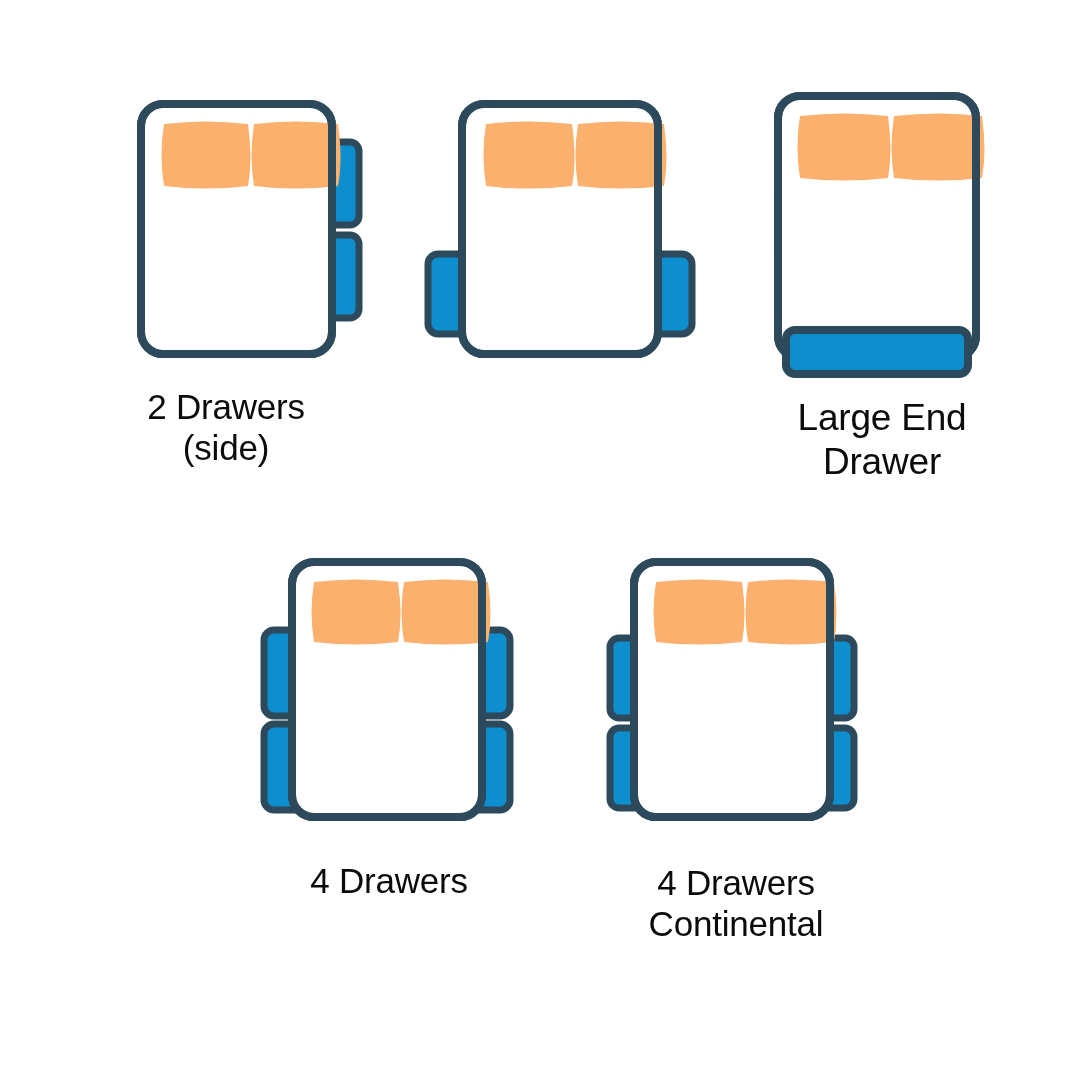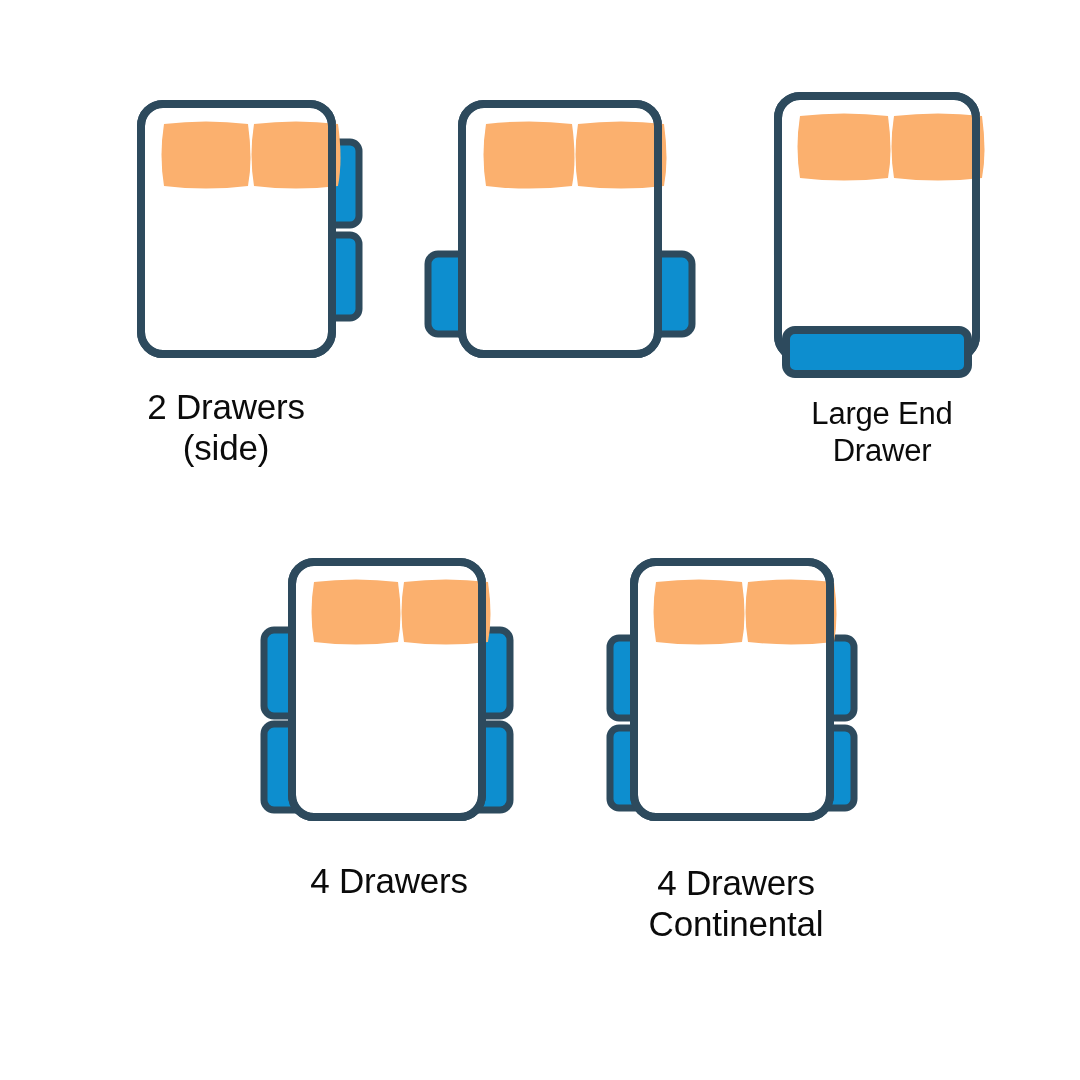--- a/index.html
+++ b/index.html
@@ -37,21 +37,21 @@
   }
   
   #fig-1 { left: 108px; top: 92px;  width: 250px; height: 275px; }
   #fig-2 { left: 404px; top: 92px;  width: 280px; height: 275px; }
   #fig-3 { left: 748px; top: 82px;  width: 230px; height: 300px; }
   #fig-4 { left: 236px; top: 552px; width: 270px; height: 275px; }
   #fig-5 { left: 586px; top: 552px; width: 260px; height: 275px; }
 
   #label-1 { left: 70px;  top: 386px; width: 280px; font-size: 35px; }
   #label-2 { left: 368px; top: 386px; width: 350px; font-size: 35px; }
-  #label-3 { left: 735px; top: 396px; width: 262px; font-size: 31px; }
+  #label-3 { left: 735px; top: 396px; width: 262px; font-size: 37px; }
   #label-4 { left: 225px; top: 860px; width: 296px; font-size: 35px; }
   #label-5 { left: 560px; top: 862px; width: 320px; font-size: 35px; }
 </style>
 </head>
 <body>
 
 <div id="canvas">
 
   <div class="bed-fig" id="fig-1">
     <svg viewBox="0 0 250 275" width="250" height="275">

